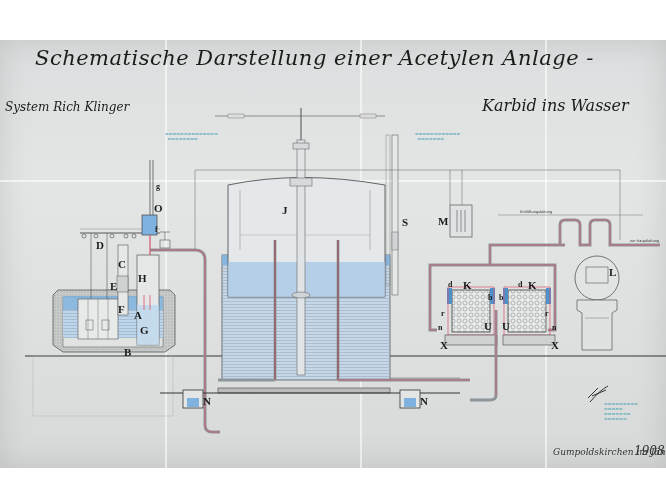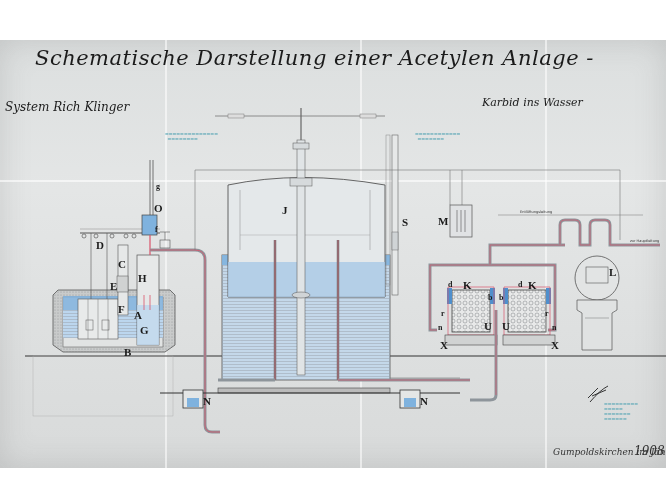--- a/index.html
+++ b/index.html
@@ -5,21 +5,21 @@
   html,body{margin:0;padding:0;background:#ffffff;}
   body{width:666px;height:500px;position:relative;overflow:hidden;font-family:"DejaVu Serif",serif;}
   #sheet{position:absolute;left:0;top:40px;width:666px;height:428px;
     background:linear-gradient(180deg,#dcdfdf 0%,#e4e6e6 35%,#d8dada 100%);
     box-shadow:inset 0 0 30px rgba(120,120,120,0.25);}
   .fold-v{position:absolute;top:0;width:2px;height:100%;background:rgba(255,255,255,0.55);}
   .fold-h{position:absolute;left:0;height:2px;width:100%;background:rgba(255,255,255,0.6);}
   .script{position:absolute;font-family:"DejaVu Serif",serif;font-style:italic;color:#1b1b1b;white-space:nowrap;}
   #title{left:35px;top:46px;font-size:21px;letter-spacing:0.5px;}
   #subtitle-left{left:5px;top:100px;font-size:12px;font-style:italic;}
-  #subtitle-right{left:482px;top:96px;font-size:11px;}
+  #subtitle-right{left:482px;top:96px;font-size:16px;}
   #place-date{left:553px;top:447px;font-size:9px;color:#333;}
   #year{left:634px;top:444px;font-size:12px;color:#333;}
   .stamp{position:absolute;font-family:"DejaVu Sans",sans-serif;font-size:4px;color:#5fa9b8;line-height:5px;white-space:nowrap;opacity:0.8;}
   svg{position:absolute;left:0;top:0;}
   .lbl{font-family:"Liberation Serif",serif;font-weight:bold;font-size:11px;fill:#1a1a1a;}
   .lbls{font-family:"Liberation Serif",serif;font-weight:bold;font-size:8px;fill:#1a1a1a;}
   .tiny{font-family:"DejaVu Sans",sans-serif;font-size:3.5px;fill:#333;}
 </style>
 </head>
 <body>

